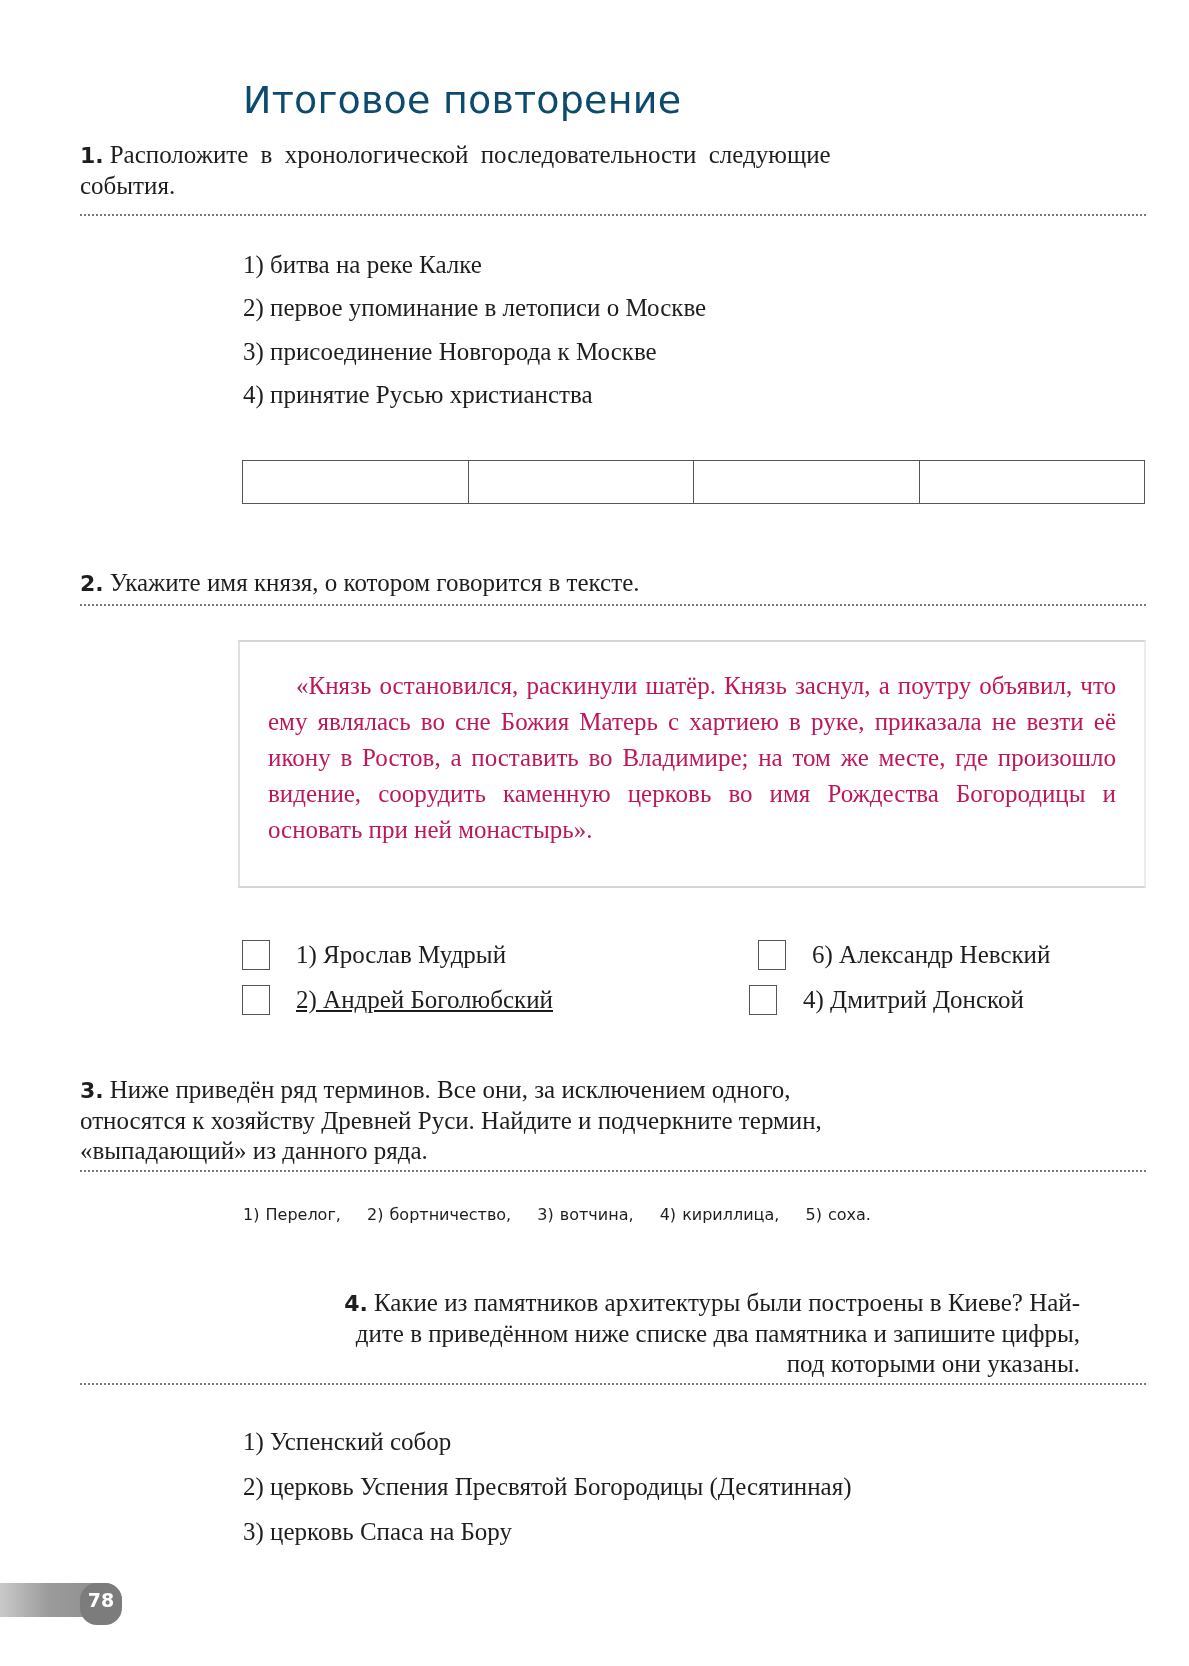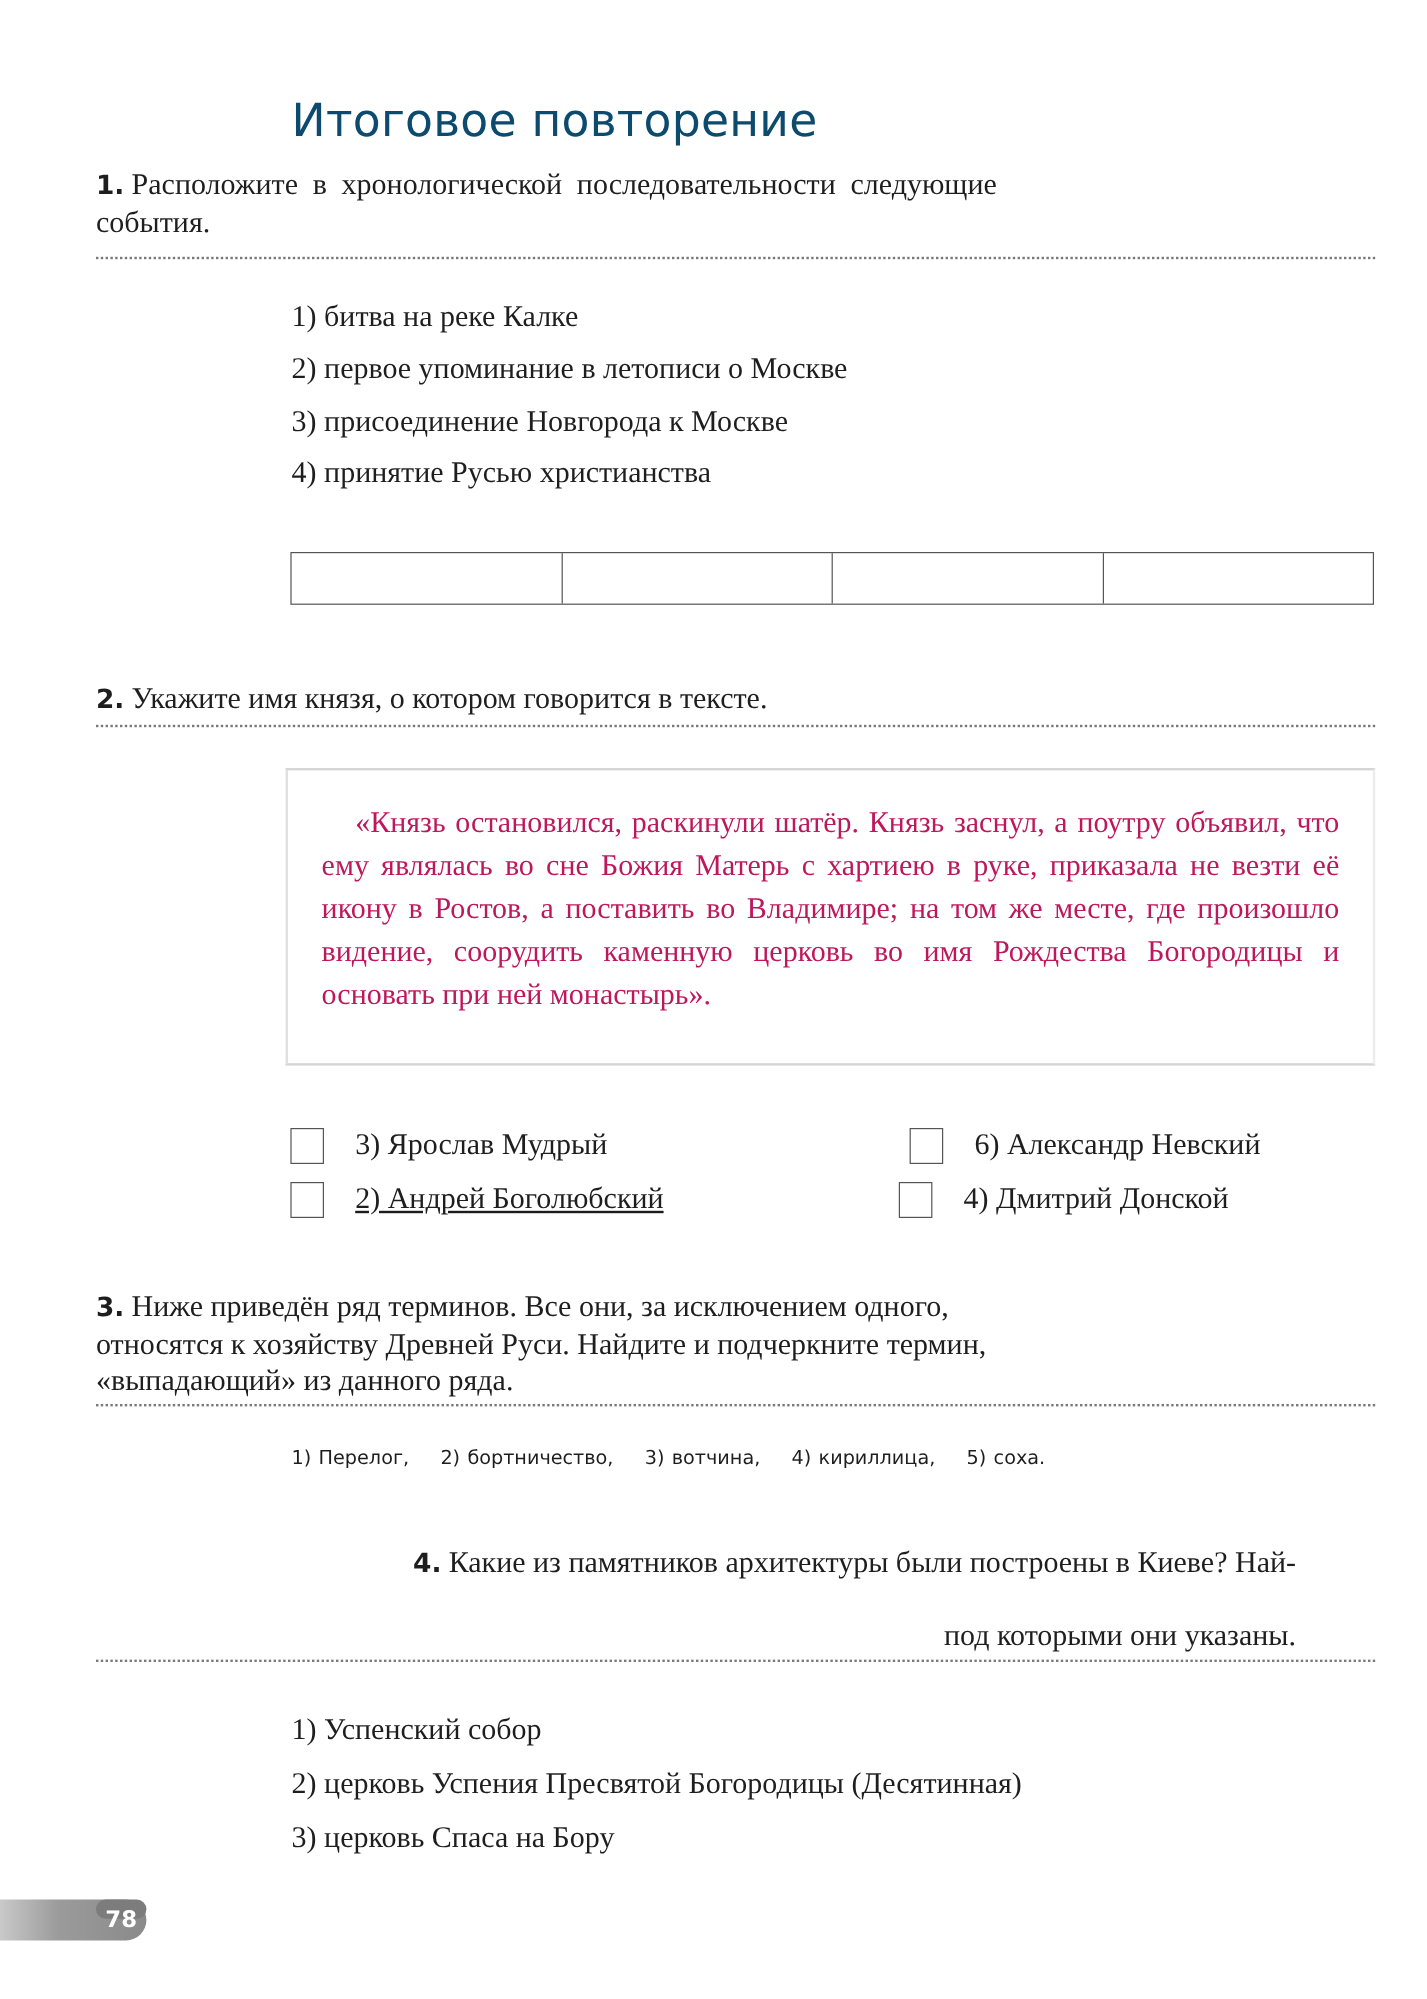--- a/index.html
+++ b/index.html
@@ -13,21 +13,21 @@
   .answer-table { left: 242px; top: 460px; width: 903px; height: 44px; display: flex; border: 1.5px solid #555; box-sizing: border-box; }
   .answer-cell { flex: 1; border-right: 1.5px solid #555; }
   .answer-cell:last-child { border-right: none; }
   .quote-box { left: 238px; top: 640px; width: 908px; height: 248px; box-sizing: border-box; border-top: 2px solid #d5d5d5; border-left: 2px solid #e0e0e0; border-bottom: 2px solid #d5d5d5; border-right: 2px solid #ececec; padding: 26px 28px 0 28px; }
   .quote-text { font-size: 25px; line-height: 36px; text-align: justify; text-indent: 28px; color: #be185d; }
   .checkbox { width: 28px; height: 30px; border: 1.5px solid #555; box-sizing: border-box; background: #fff; }
   .choice { display: flex; align-items: center; gap: 26px; }
   .terms { left: 243px; top: 1205px; font-family: "DejaVu Sans", "Liberation Sans", sans-serif; font-size: 16px; color: #1e1e1e; white-space: nowrap; word-spacing: 1px; }
   .terms span { margin-right: 20px; }
   .page-tab { left: 0; top: 1583px; width: 122px; height: 34px; background: linear-gradient(90deg, #c9c9c9 0%, #9b9b9b 40%, #8a8a8a 100%); border-radius: 0 18px 18px 0; }
-  .page-num { left: 80px; top: 1583px; width: 42px; height: 16px; line-height: 34px; text-align: center; font-family: "DejaVu Sans", "Liberation Sans", sans-serif; font-weight: bold; font-size: 19px; color: #ffffff; background: #7c7c7c; border-radius: 17px; }
+  .page-num { left: 80px; top: 1583px; width: 42px; height: 42px; line-height: 34px; text-align: center; font-family: "DejaVu Sans", "Liberation Sans", sans-serif; font-weight: bold; font-size: 19px; color: #ffffff; background: #7c7c7c; border-radius: 17px; }
 </style>
 </head>
 <body>
 
 <div class="abs title">Итоговое повторение</div>
 
 <div class="abs q" style="top:140px;">
   <span class="num">1.</span><span style="word-spacing:6px;">Расположите в хронологической последовательности следующие</span><br>
   <span>события.</span>
 </div>
@@ -49,21 +49,21 @@
   <span class="num">2.</span><span>Укажите имя князя, о котором говорится в тексте.</span>
 </div>
 <div class="abs dots" style="top:604px;"></div>
 
 <div class="abs quote-box">
   <div class="quote-text">«Князь остановился, раскинули шатёр. Князь заснул, а поутру объявил, что ему являлась во сне Божия Матерь с хартиею в руке, приказала не везти её икону в Ростов, а поставить во Владимире; на том же месте, где произошло видение, соорудить каменную церковь во имя Рождества Богородицы и основать при ней монастырь».</div>
 </div>
 
 <div class="abs choice" style="left:242px; top:940px;">
   <div class="checkbox"></div>
-  <span class="opt">3) Ярослав Мудрый</span>
+  <span class="opt">1) Ярослав Мудрый</span>
 </div>
 <div class="abs choice" style="left:242px; top:985px;text-decoration:underline;">
   <div class="checkbox"></div>
   <span class="opt">2) Андрей Боголюбский</span>
 </div>
 <div class="abs choice" style="left:758px; top:940px;">
   <div class="checkbox"></div>
   <span class="opt">6) Александр Невский</span>
 </div>
 <div class="abs choice" style="left:749px; top:985px;">
@@ -81,21 +81,21 @@
 <div class="abs terms">
   <span>1) Перелог,</span>
   <span>2) бортничество,</span>
   <span>3) вотчина,</span>
   <span>4) кириллица,</span>
   <span>5) соха.</span>
 </div>
 
 <div class="abs q" style="top:1288px; width:1000px;text-align:right;">
   <span class="num">4.</span><span>Какие из памятников архитектуры были построены в Киеве? Най-</span><br>
-  <br>
+  <span>дите в приведённом ниже списке два памятника и запишите цифры,</span><br>
   <span>под которыми они указаны.</span>
 </div>
 <div class="abs dots" style="top:1383px;"></div>
 
 <div class="abs opt" style="left:243px; top:1427px;">1) Успенский собор</div>
 <div class="abs opt" style="left:243px; top:1472px;">2) церковь Успения Пресвятой Богородицы (Десятинная)</div>
 <div class="abs opt" style="left:243px; top:1517px;">3) церковь Спаса на Бору</div>
 
 <div class="abs page-tab"></div>
 <div class="abs page-num">78</div>

